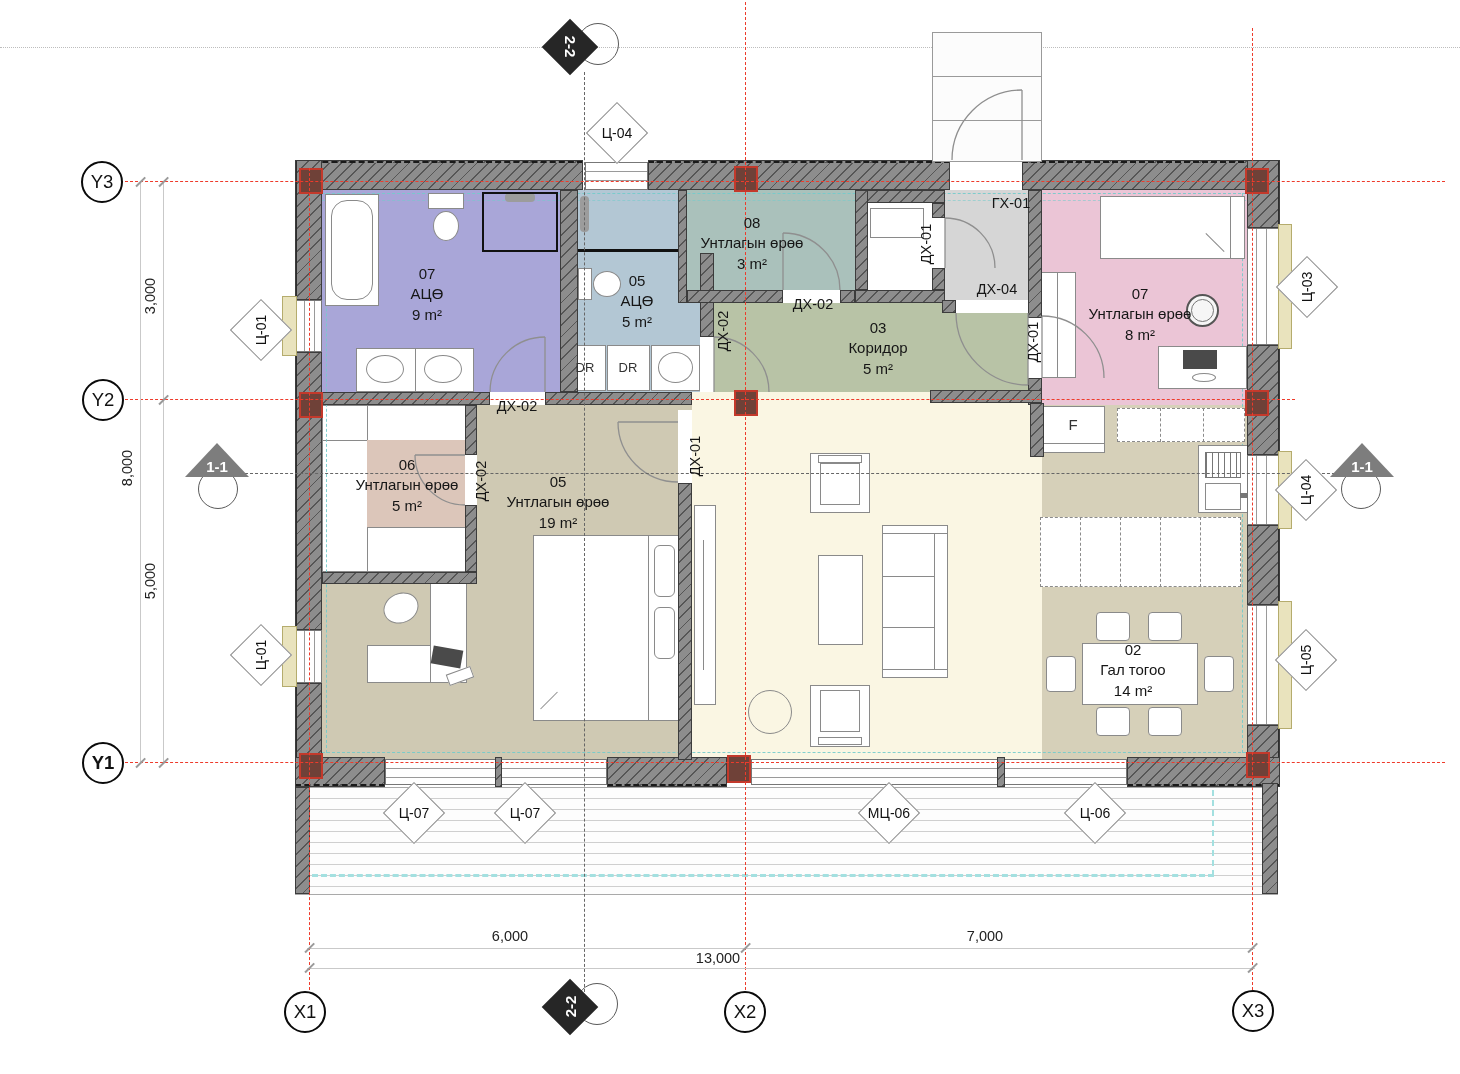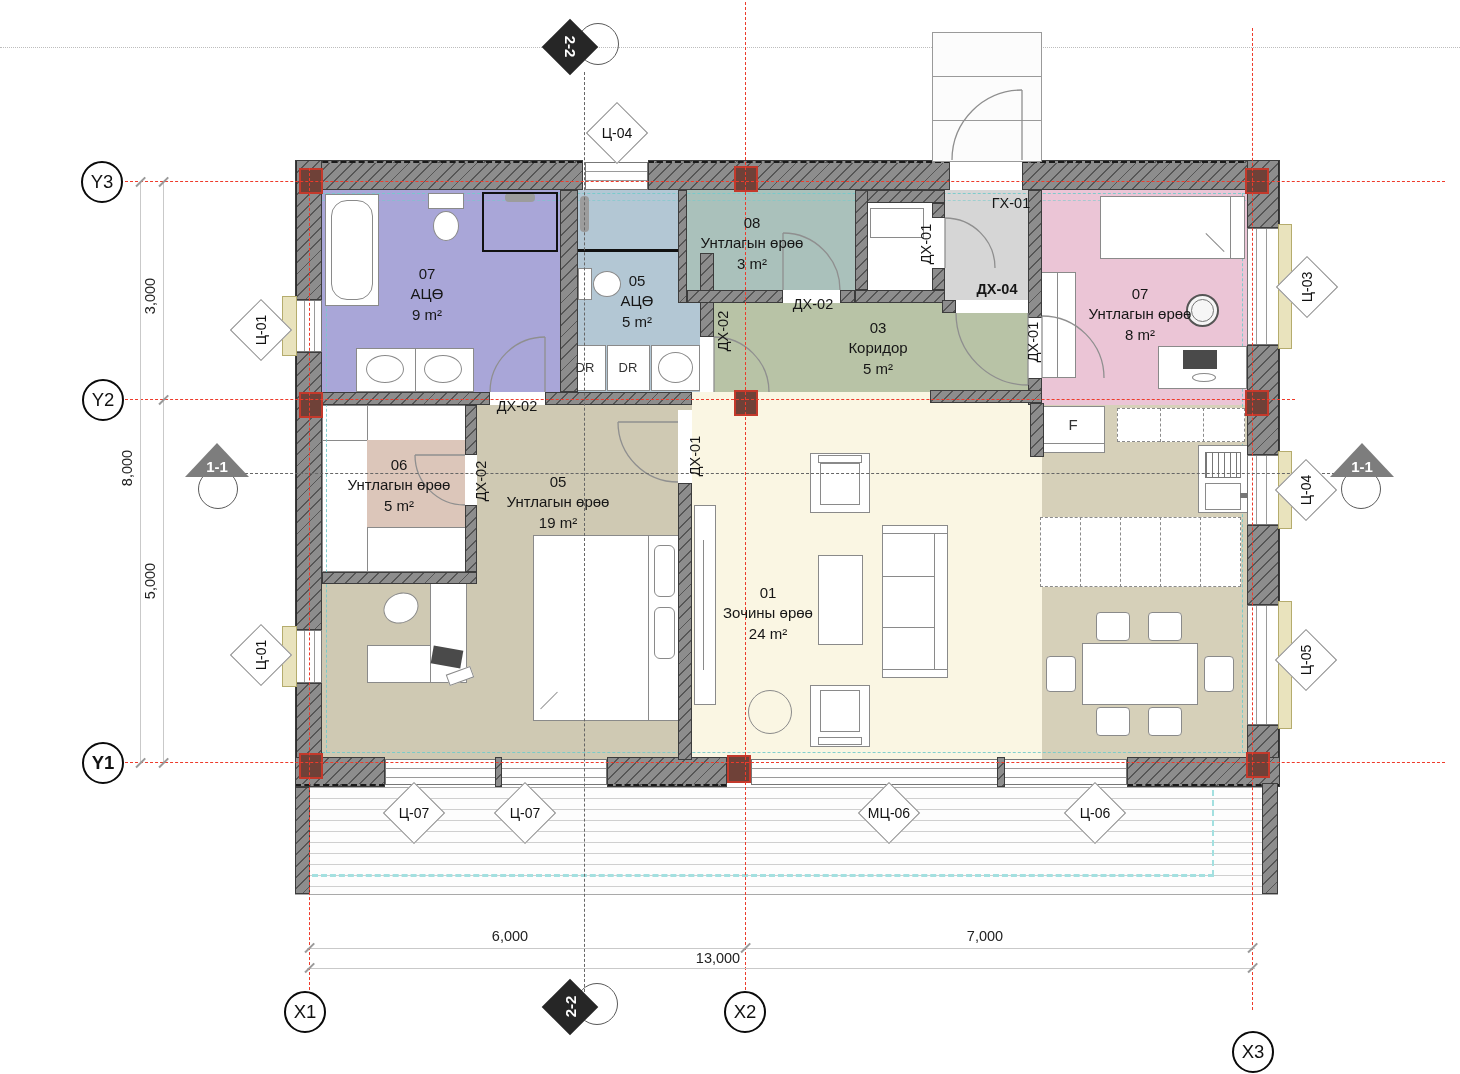--- a/index.html
+++ b/index.html
@@ -316,21 +316,21 @@
   <div class="abs dimtxt vrot" style="left:120px;top:573px;width:60px;text-align:center;">5,000</div>
   <div class="abs dimtxt" style="left:470px;top:928px;width:80px;text-align:center;">6,000</div>
   <div class="abs dimtxt" style="left:945px;top:928px;width:80px;text-align:center;">7,000</div>
   <div class="abs dimtxt" style="left:678px;top:950px;width:80px;text-align:center;">13,000</div>
 
   <div class="abs bubble" style="left:81px;top:161px;">Y3</div>
   <div class="abs bubble" style="left:82px;top:379px;">Y2</div>
   <div class="abs bubble" style="left:82px;top:742px;font-weight:bold;">Y1</div>
   <div class="abs bubble" style="left:284px;top:991px;">X1</div>
   <div class="abs bubble" style="left:724px;top:991px;">X2</div>
-  <div class="abs bubble" style="left:1232px;top:1031px;">X3</div>
+  <div class="abs bubble" style="left:1232px;top:990px;">X3</div>
 
   <div class="abs circ" style="left:577px;top:23px;width:42px;height:42px;"></div>
   <div class="abs diamond22" style="left:550px;top:27px;"></div>
   <div class="abs sectxt" style="left:555px;top:38px;width:30px;text-align:center;transform:rotate(90deg);">2-2</div>
   <div class="abs circ" style="left:576px;top:983px;width:42px;height:42px;"></div>
   <div class="abs diamond22" style="left:550px;top:987px;"></div>
   <div class="abs sectxt" style="left:555px;top:998px;width:30px;text-align:center;transform:rotate(-90deg);">2-2</div>
   <div class="abs circ" style="left:198px;top:469px;width:40px;height:40px;"></div>
   <div class="abs tri-up" style="left:185px;top:443px;"></div>
   <div class="abs sectxt" style="left:187px;top:458px;width:60px;text-align:center;">1-1</div>
@@ -374,21 +374,21 @@
       <div class="tagbox"></div>
       <span class="tagtxt">МЦ-06</span>
     </div>
   <div class="abs tag" style="left:1069px;top:787px;">
       <div class="tagbox"></div>
       <span class="tagtxt">Ц-06</span>
     </div>
 
   <div class="abs dtag" style="left:971px;top:195px;width:80px;">ГХ-01</div>
   <div class="abs dtag vrot" style="left:896px;top:236px;width:60px;">ДХ-01</div>
-  <div class="abs dtag" style="left:957px;top:281px;width:80px;font-weight:bold;">ДХ-04</div>
+  <div class="abs dtag" style="left:957px;top:281px;width:80px;">ДХ-04</div>
   <div class="abs dtag" style="left:773px;top:296px;width:80px;">ДХ-02</div>
   <div class="abs dtag vrot" style="left:693px;top:323px;width:60px;">ДХ-02</div>
   <div class="abs dtag vrot" style="left:1003px;top:334px;width:60px;">ДХ-01</div>
   <div class="abs dtag" style="left:477px;top:398px;width:80px;">ДХ-02</div>
   <div class="abs dtag vrot" style="left:451px;top:473px;width:60px;">ДХ-02</div>
   <div class="abs dtag vrot" style="left:665px;top:448px;width:60px;">ДХ-01</div>
 
   <div class="abs rlabel" style="left:347px;top:264px;width:160px;">
     <div>07</div>
       <div>АЦӨ</div>
@@ -407,33 +407,33 @@
   <div class="abs rlabel" style="left:1060px;top:284px;width:160px;">
     <div>07</div>
       <div>Унтлагын өрөө</div>
       <div>8 m²</div>
   </div>
   <div class="abs rlabel" style="left:798px;top:318px;width:160px;">
     <div>03</div>
       <div>Коридор</div>
       <div>5 m²</div>
   </div>
-  <div class="abs rlabel" style="left:319px;top:455px;width:160px;">
+  <div class="abs rlabel" style="left:327px;top:455px;width:160px;">
     <div>06</div>
       <div>Унтлагын өрөө</div>
       <div>5 m²</div>
   </div>
   <div class="abs rlabel" style="left:478px;top:472px;width:160px;">
     <div>05</div>
       <div>Унтлагын өрөө</div>
       <div>19 m²</div>
   </div>
-  <div class="abs rlabel" style="left:688px;top:583px;width:160px;">
-    <div>01</div>
-      <div>Зочины өрөө</div>
-      <div>24 m²</div>
+  <div class="abs rlabel" style="left:1053px;top:640px;width:160px;">
+    <div>02</div>
+      <div>Гал тогоо</div>
+      <div>14 m²</div>
   </div>
 
   <div class="abs small" style="left:574px;top:360px;width:22px;text-align:center;">DR</div>
   <div class="abs small" style="left:617px;top:360px;width:22px;text-align:center;">DR</div>
   <div class="abs small" style="left:1063px;top:416px;width:20px;text-align:center;font-size:15px;">F</div>
 
 </div>
 
 </body></html>

